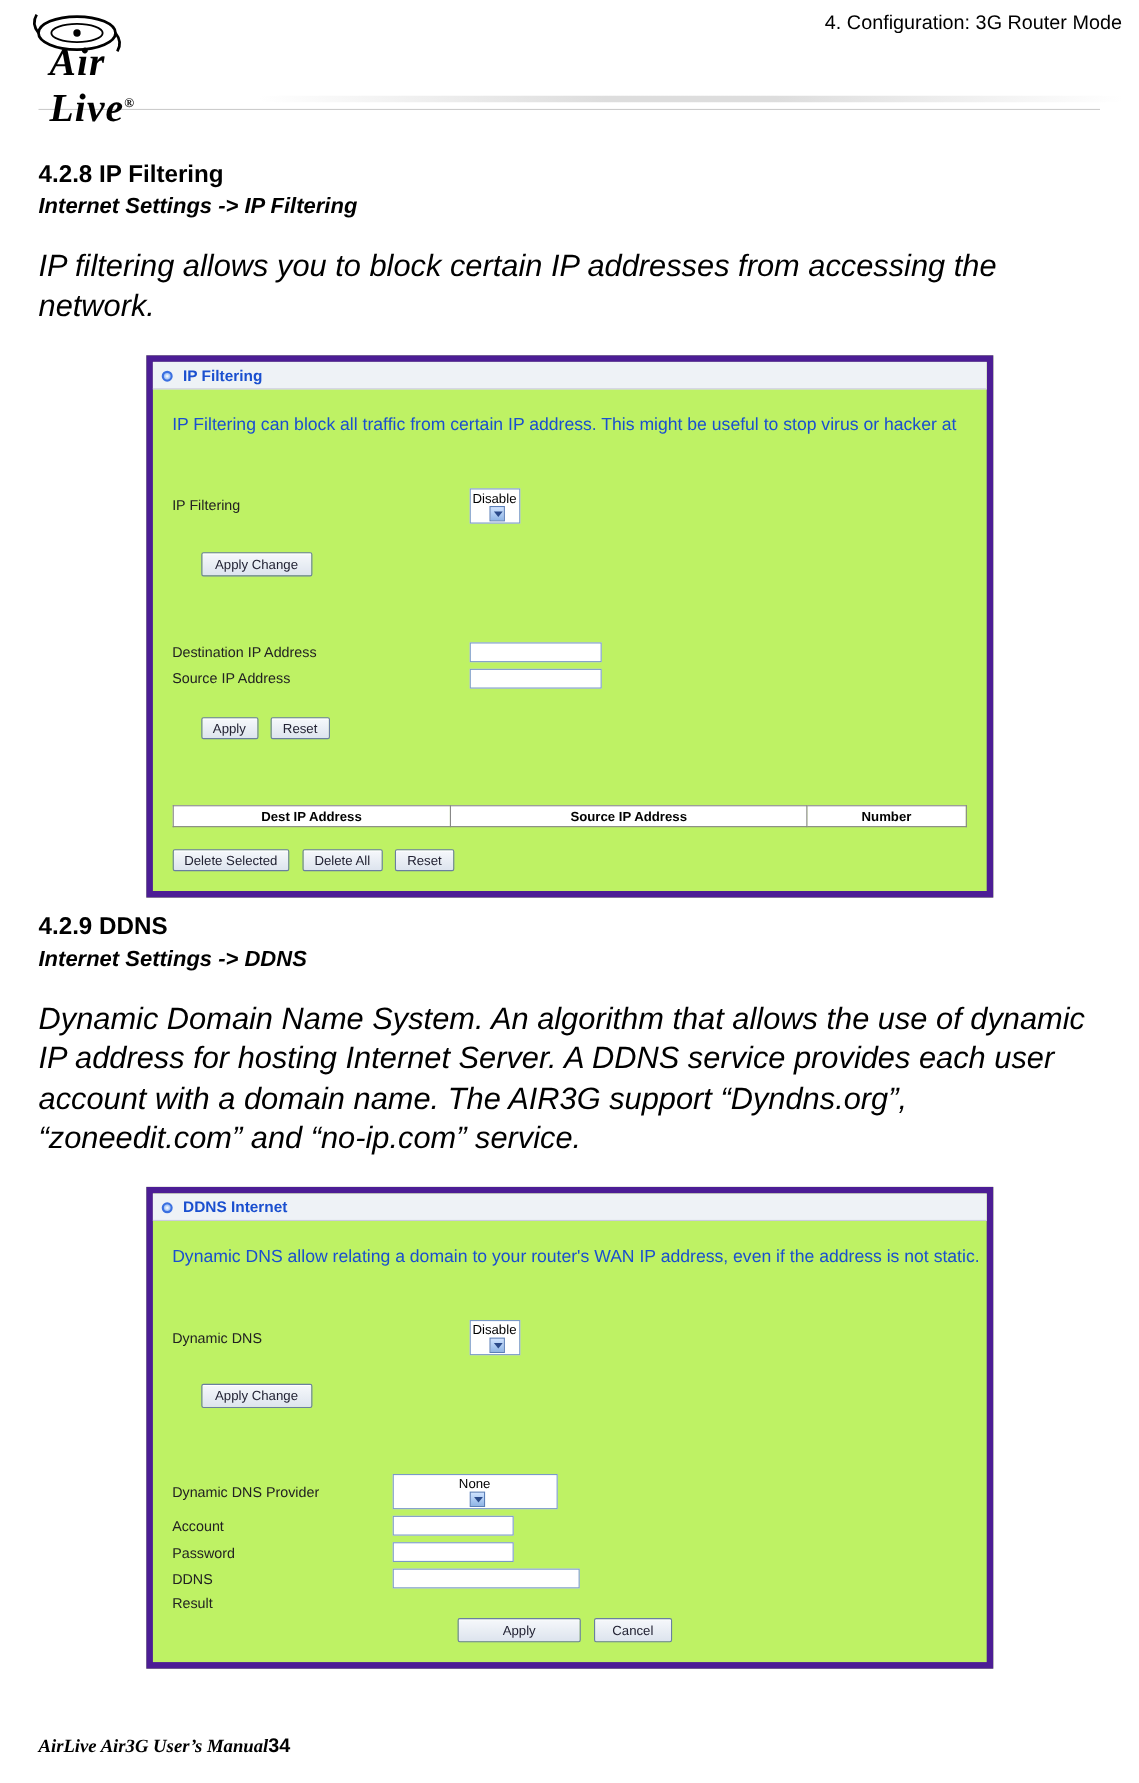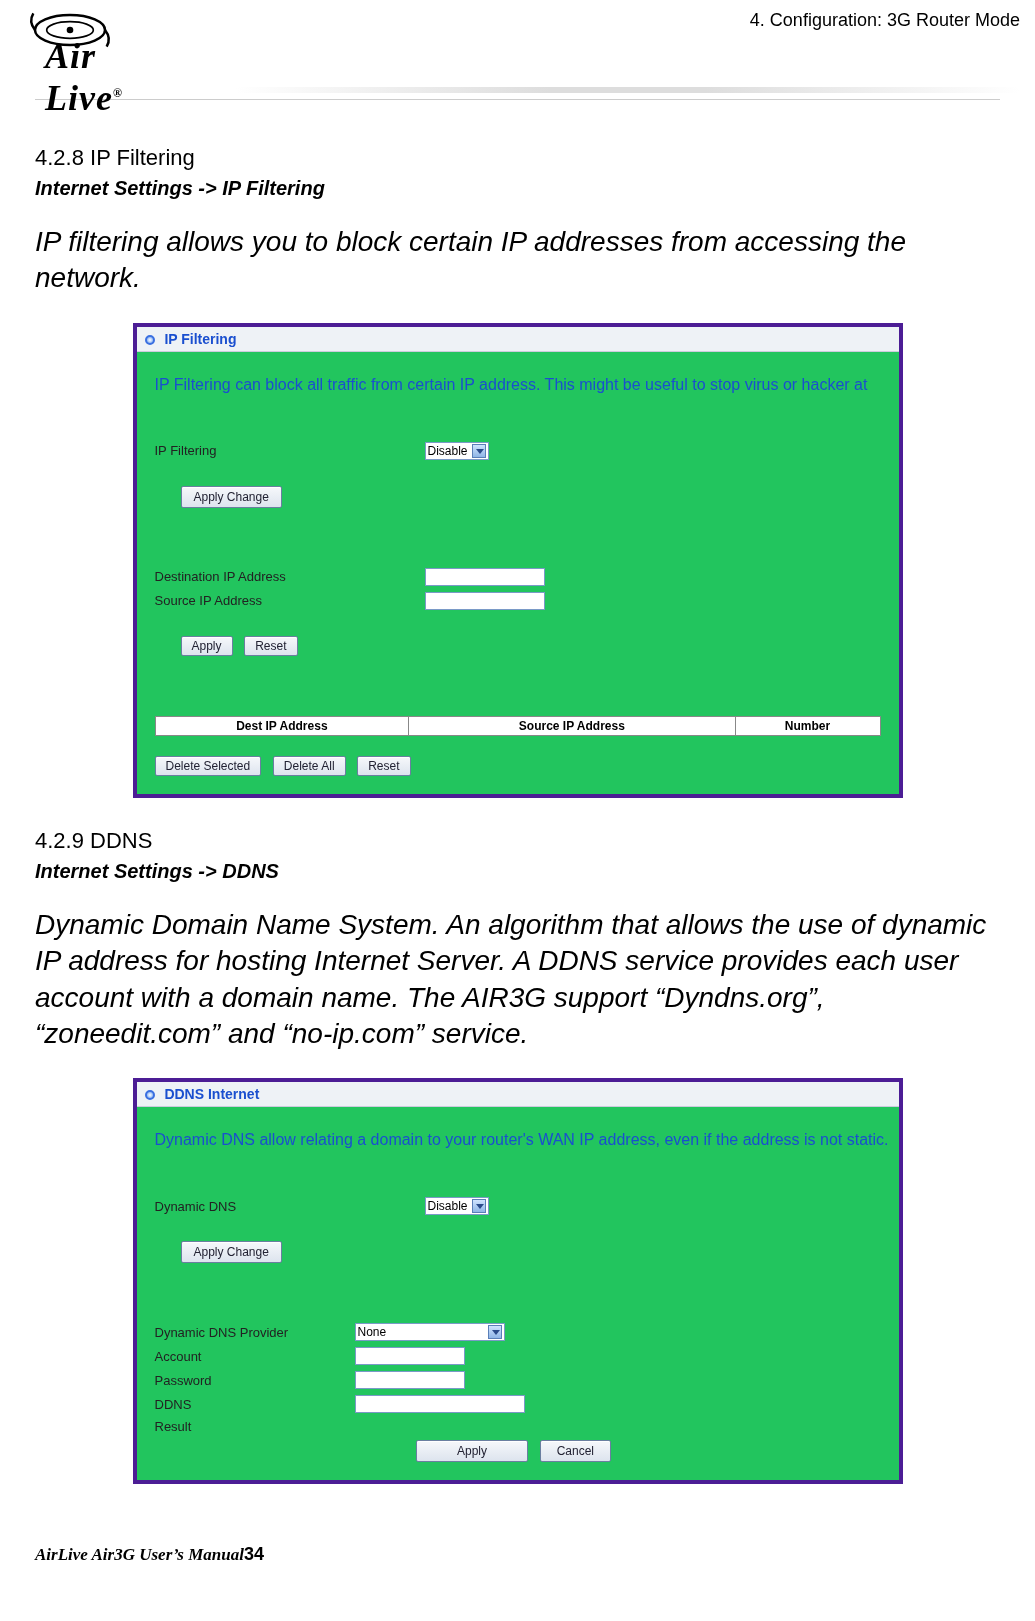--- a/index.html
+++ b/index.html
@@ -56,39 +56,39 @@
     right: -20px;
     height: 6px;
     background: linear-gradient(to right, #fff, #ddd 40%, #ddd 60%, #fff);
     border-radius: 3px;
   }
   .content {
     padding: 35px 0 0 0;
   }
   .h-section {
     font-size: 22px;
-    font-weight: normal;
+    font-weight: bold;
     margin: 10px 0 6px 0;
   }
   .h-path {
     font-size: 20px;
     font-weight: bold;
     font-style: italic;
     margin: 4px 0 24px 0;
   }
   .body-text {
     font-size: 28px;
     margin: 0 0 26px 0;
     line-height: 1.3;
     font-style: italic;
   }
   .panel {
-    border: 4px solid #4c1d95;
-    margin: 0 auto 30px auto;
-    background: #22c55e;
+    border: 6px solid #4c1d95;
+    margin: 0 auto 13px auto;
+    background: #bef264;
     font-family: Tahoma, Arial, sans-serif;
     font-size: 13px;
   }
   .panel1 { width: 770px; }
   .panel2 { width: 770px; }
   .panel-titlebar {
     background: #eef2f6;
     border-bottom: 1px solid #ccd;
     padding: 4px 6px;
     color: #1a4fcf;
@@ -122,20 +122,21 @@
     width: 230px;
     color: #222;
   }
   .select-box {
     border: 1px solid #7a9ac7;
     background: #fff;
     font-size: 12px;
     padding: 1px 2px;
     display: inline-flex;
     align-items: center;
+    flex-direction: column;
   }
   .select-box .caret {
     display: inline-block;
     width: 14px; height: 14px;
     background: linear-gradient(#cfe3ff,#8fb5e6);
     border: 1px solid #5a7fb8;
     margin-left: 4px;
     position: relative;
   }
   .select-box .caret::after {

